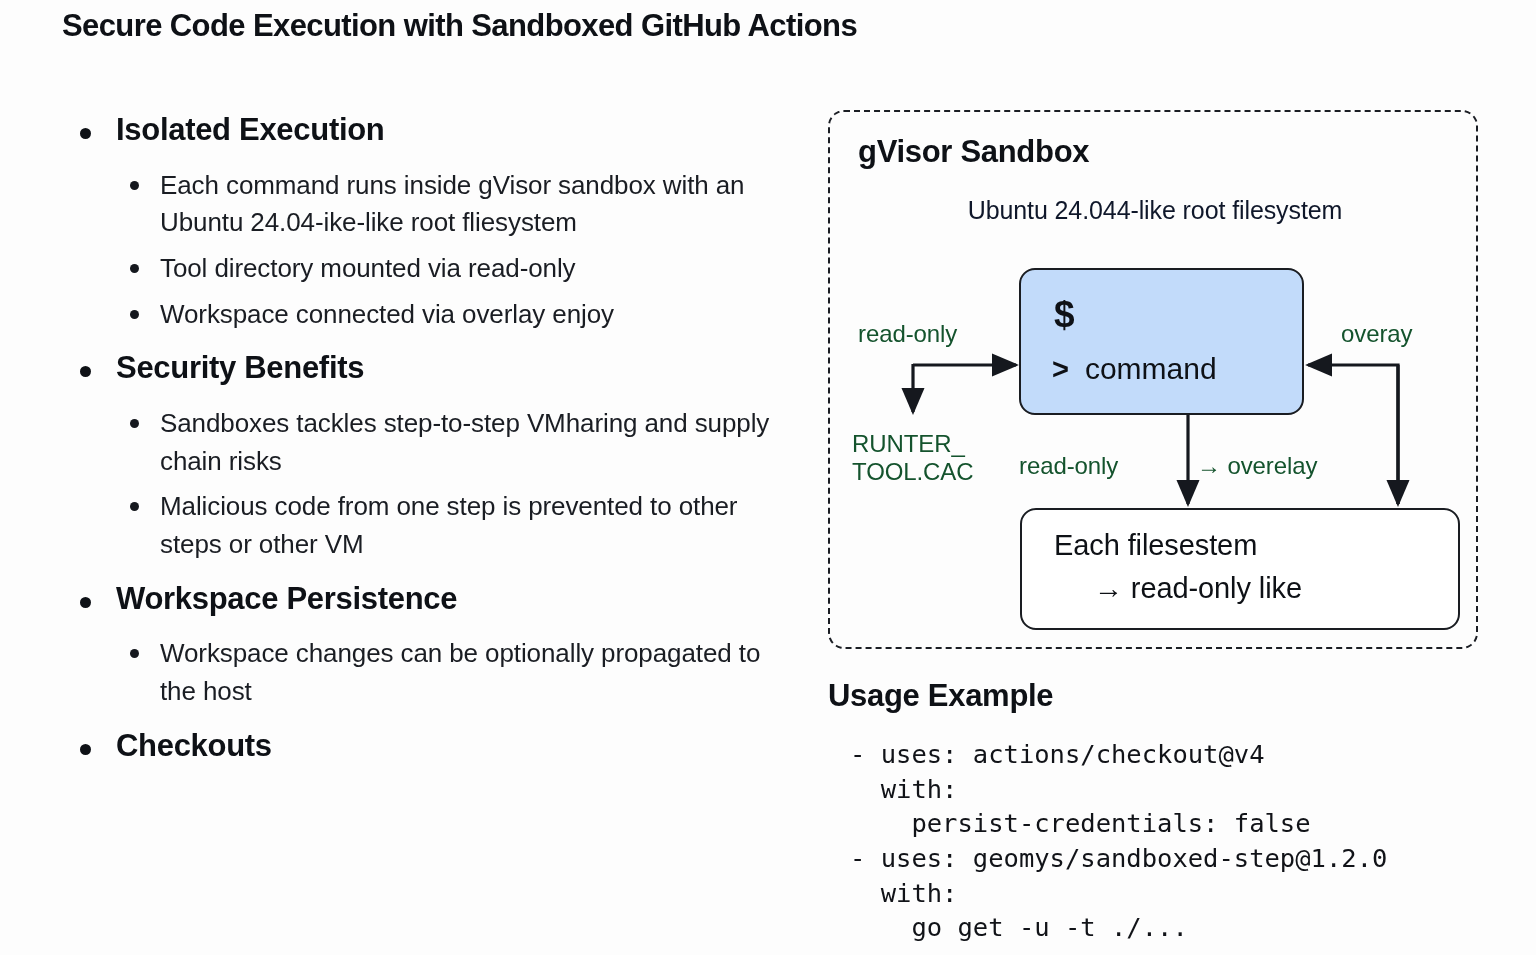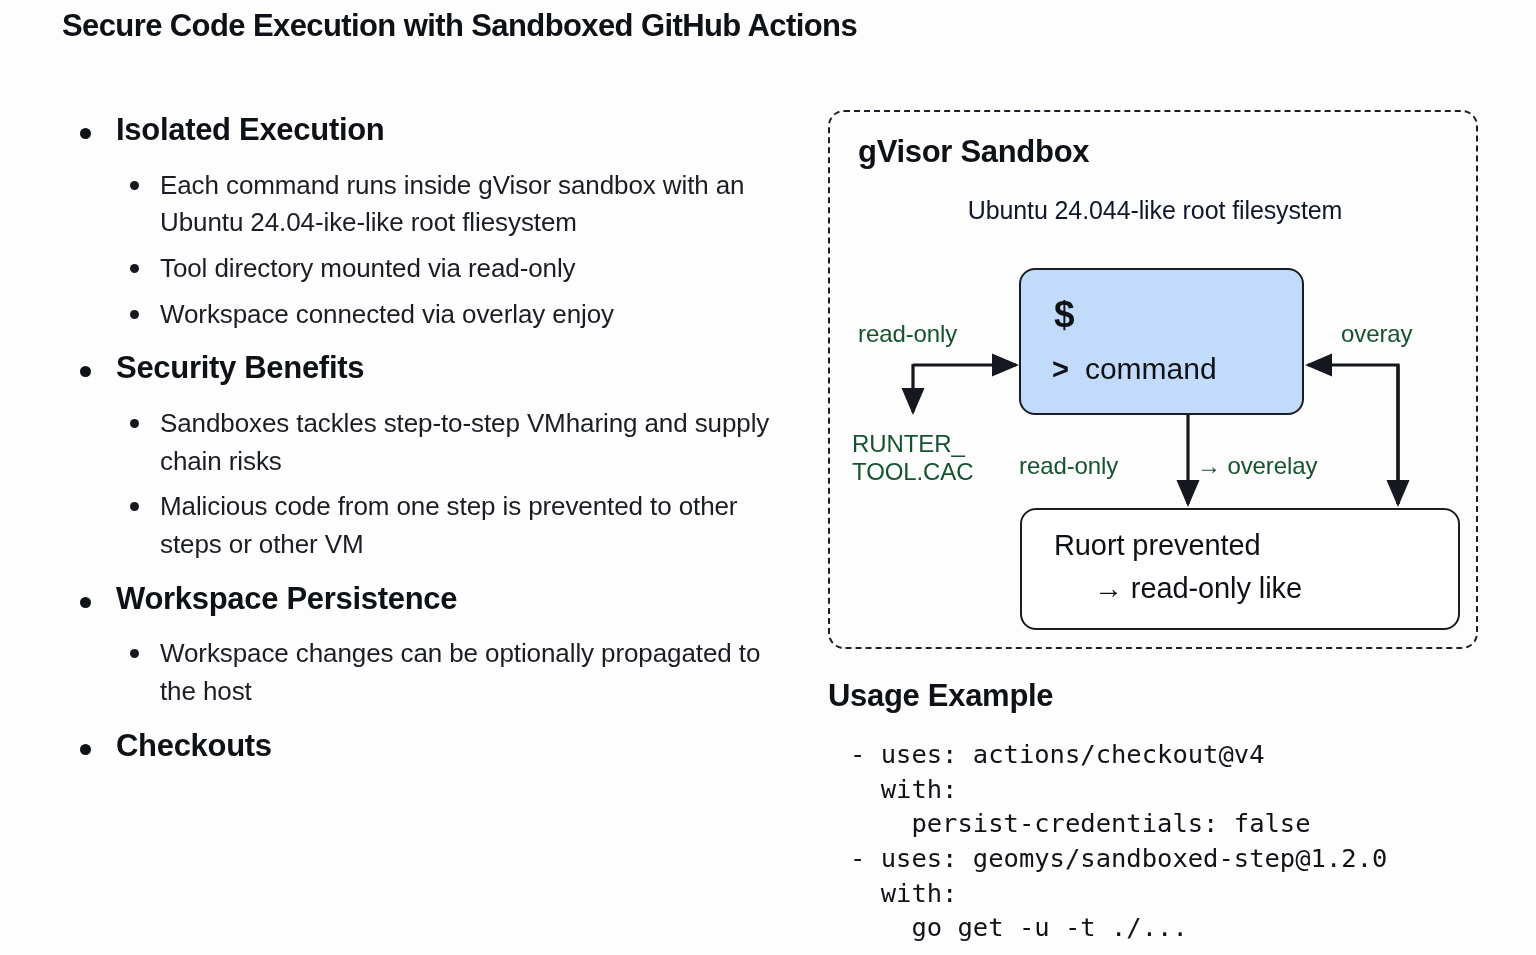--- a/index.html
+++ b/index.html
@@ -272,21 +272,21 @@
       </svg>
 
       <div class="cmd-box">
         <div class="cmd-dollar">$</div>
         <div class="cmd-line">
           <span class="cmd-caret">&gt;</span><span class="cmd-text">command</span>
         </div>
       </div>
 
       <div class="fs-box">
-        <div class="fs-l1">Ruort prevented</div>
+        <div class="fs-l1">Each filesestem</div>
         <div class="fs-l2">→ read-only like</div>
       </div>
 
       <div class="edge-label lbl-readonly-left">read-only</div>
       <div class="edge-label lbl-runner">RUNTER_
 TOOL.CAC</div>
       <div class="edge-label lbl-overlay-right">overay</div>
       <div class="edge-label lbl-readonly-mid">read-only</div>
       <div class="edge-label lbl-overlay-mid">→ overelay</div>
 

